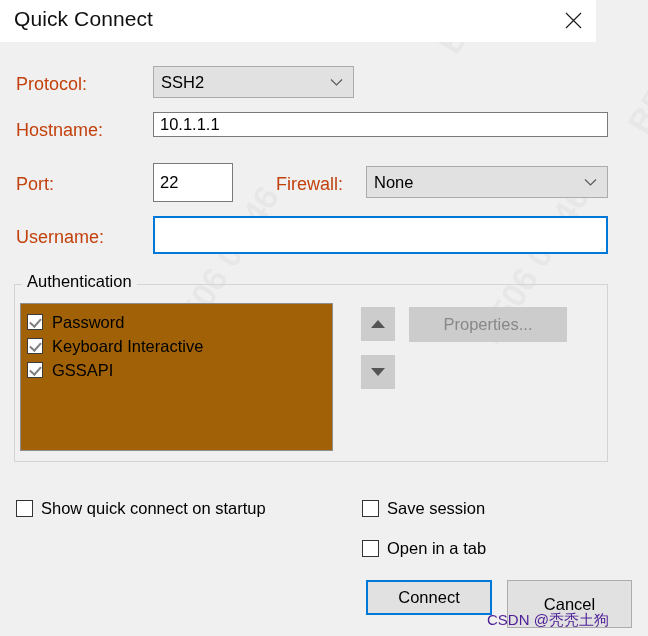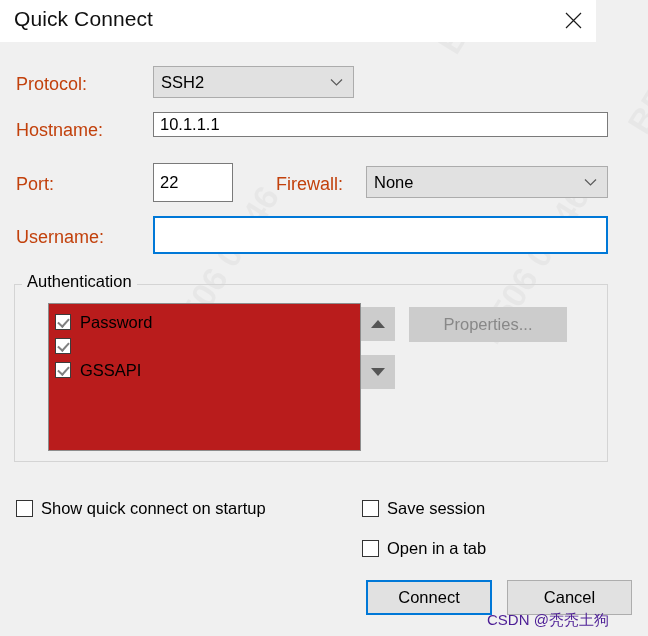--- a/index.html
+++ b/index.html
@@ -123,26 +123,26 @@
     background: #f0f0f0;
     padding: 0 5px;
     font-size: 16.5px;
     color: #000;
     white-space: nowrap;
   }
 
   
   #auth-list {
     position: absolute;
-    left: 48px;
+    left: 20px;
     top: 303px;
     width: 313px;
     height: 148px;
     box-sizing: border-box;
-    background: #b91c1c;
+    background: #a16207;
     border: 1px solid #8d8d8d;
     padding: 6px 0 0 6px;
     overflow: hidden;
   }
   .auth-item {
     display: flex;
     align-items: center;
     height: 24px;
     cursor: default;
   }
@@ -324,20 +324,21 @@
   <div id="auth-group"></div>
   <div id="auth-group-title">Authentication</div>
 
   <div id="auth-list">
     <div class="auth-item">
       <span class="chk checked"></span>
       <span class="auth-label">Password</span>
     </div>
     <div class="auth-item">
       <span class="chk checked"></span>
+      <span class="auth-label">Keyboard Interactive</span>
     </div>
     <div class="auth-item">
       <span class="chk checked"></span>
       <span class="auth-label">GSSAPI</span>
     </div>
   </div>
 
   <div class="arrow-btn" style="left:361px; top:307px;">
     <span class="tri-up"></span>
   </div>
@@ -356,17 +357,17 @@
     <span class="opt-box"></span>
     <span class="opt-label">Show quick connect on startup</span>
   </div>
 
   <div class="opt-check" style="left:362px; top:540px;">
     <span class="opt-box"></span>
     <span class="opt-label">Open in a tab</span>
   </div>
 
   <div class="btn default" style="left:366px; top:580px; width:126px; height:35px;">Connect</div>
-  <div class="btn normal" style="left:507px; top:580px; width:125px; height:35px;">Cancel</div>
+  <div class="btn normal" style="left:507px; top:580px; width:125px; height:48px;">Cancel</div>
 
   <div id="wm-csdn">CSDN @秃秃土狗</div>
 
 </div>
 
 </body></html>

